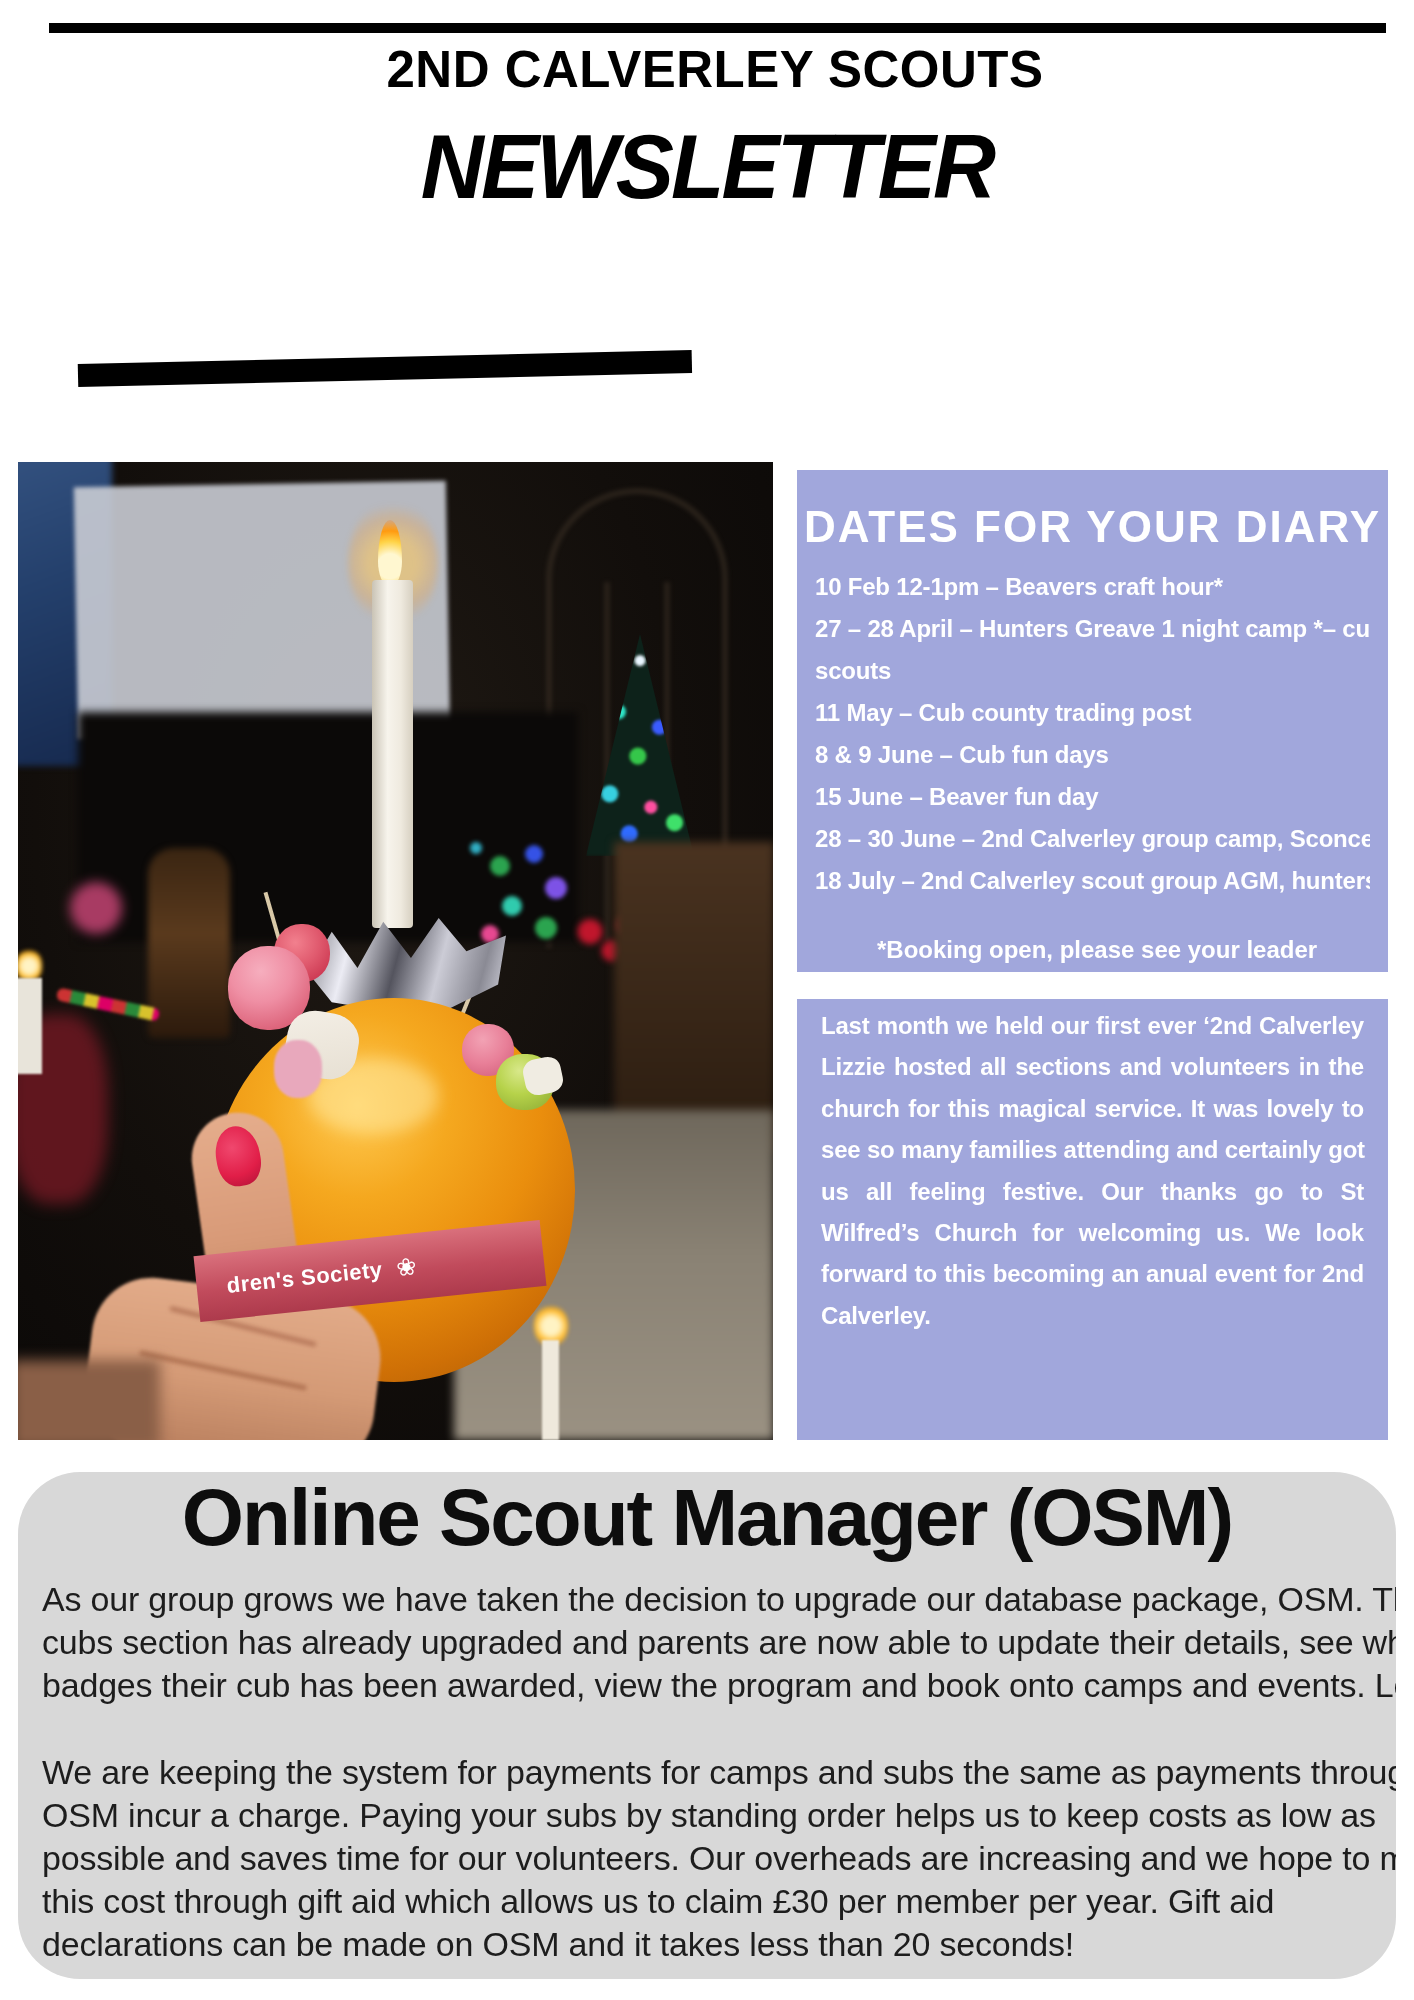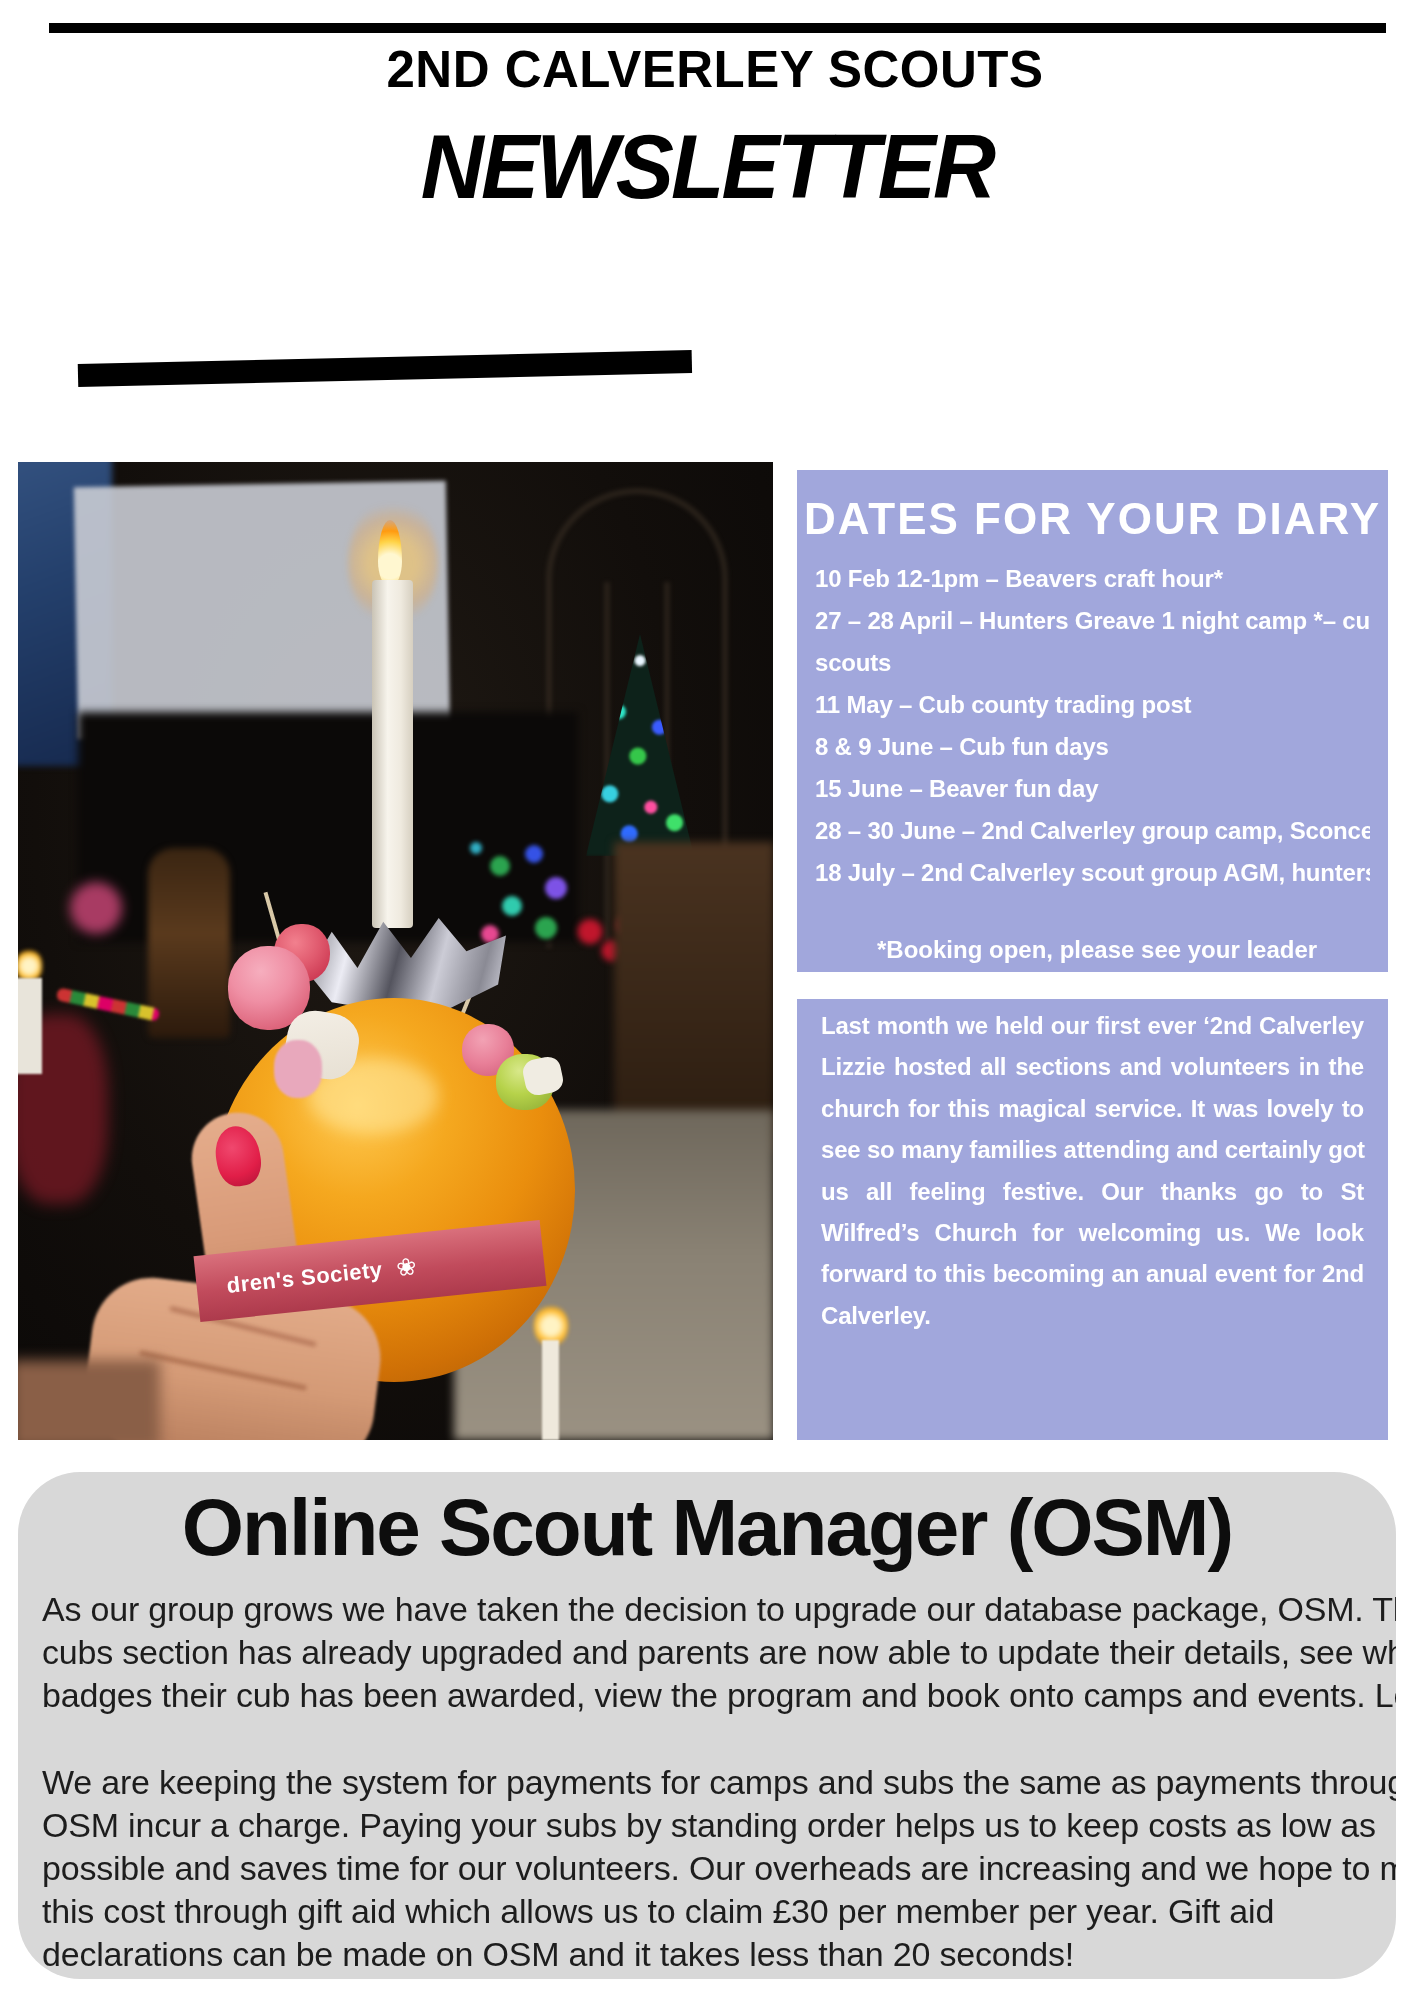--- a/index.html
+++ b/index.html
@@ -16,39 +16,39 @@
     transform:scaleX(0.97); }
   .issue-date { position:absolute; left:80px; top:272px;
     font-size:76px; font-weight:500; letter-spacing:3px; color:#0a0a0a; }
   .issue-underline { position:absolute; left:78px; top:364px; width:614px; height:23px;
     background:#000; transform:rotate(-1.3deg); transform-origin:left center; }
 
   
   .panel { position:absolute; background:#a1a7dc; color:#fff; }
   .dates-panel { left:797px; top:470px; width:591px; height:502px; }
   .panel-title { text-align:center; font-weight:700; color:#fff; }
-  .dates-title { margin-top:24px; font-size:44px; letter-spacing:2px; }
+  .dates-title { margin-top:32px; font-size:44px; letter-spacing:2px; }
   .dates-list { margin:14px 18px 0 18px; }
   .dates-list .date-line { font-size:24px; font-weight:700; letter-spacing:-0.2px; line-height:42px;
     white-space:nowrap; overflow:hidden; }
   .dates-list .date-line:nth-child(2) { text-align:justify; text-align-last:justify; }
   .booking-note { position:absolute; left:80px; bottom:8px; font-size:24px; font-weight:700; }
 
   .xmas-panel { left:797px; top:999px; width:591px; height:441px; }
   .xmas-title { margin-top:10px; font-size:50px; letter-spacing:1px;
     font-family:"DejaVu Serif", serif; }
   .xmas-body { margin:6px 24px 0 24px; }
   .xmas-line { font-size:24px; font-weight:700; letter-spacing:-0.2px; line-height:41.4px;
     text-align:justify; text-align-last:justify; white-space:nowrap; }
   .xmas-line:last-child { text-align-last:left; }
 
   
   .osm-box { position:absolute; left:18px; top:1472px; width:1378px; height:507px;
     background:#d8d8d8; border-radius:62px; overflow:hidden; }
-  .osm-title { margin-top:10px; text-align:center; font-size:80px; font-weight:700;
+  .osm-title { text-align:center; font-size:80px; font-weight:700;
     letter-spacing:-2px; color:#0d0d0d; }
   .osm-body { margin:0 30px 0 24px; color:#1d1d1d; }
   .osm-para { margin-top:0; }
   .osm-para + .osm-para { margin-top:44px; }
   .osm-line { font-size:34px; line-height:43px; letter-spacing:-0.2px; white-space:nowrap; }
   .osm-p1 { margin-top:14px; }
 
   
   .photo { position:absolute; left:18px; top:462px; width:755px; height:978px; overflow:hidden;
     background:radial-gradient(ellipse at 45% 35%, #201a14 0%, #120e0b 55%, #0a0807 100%); }

